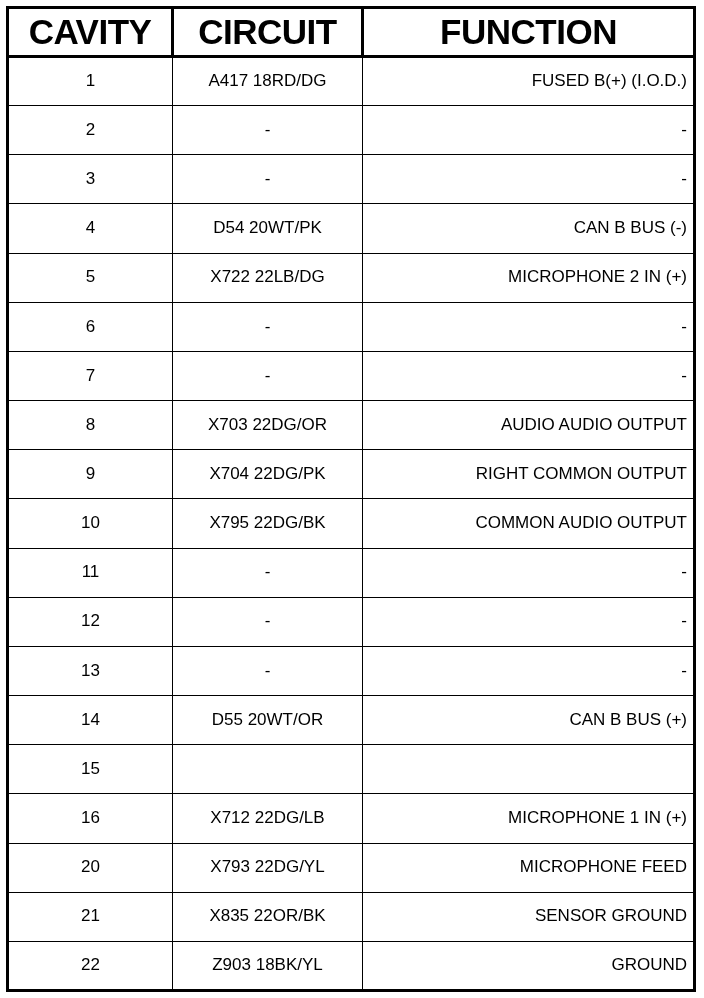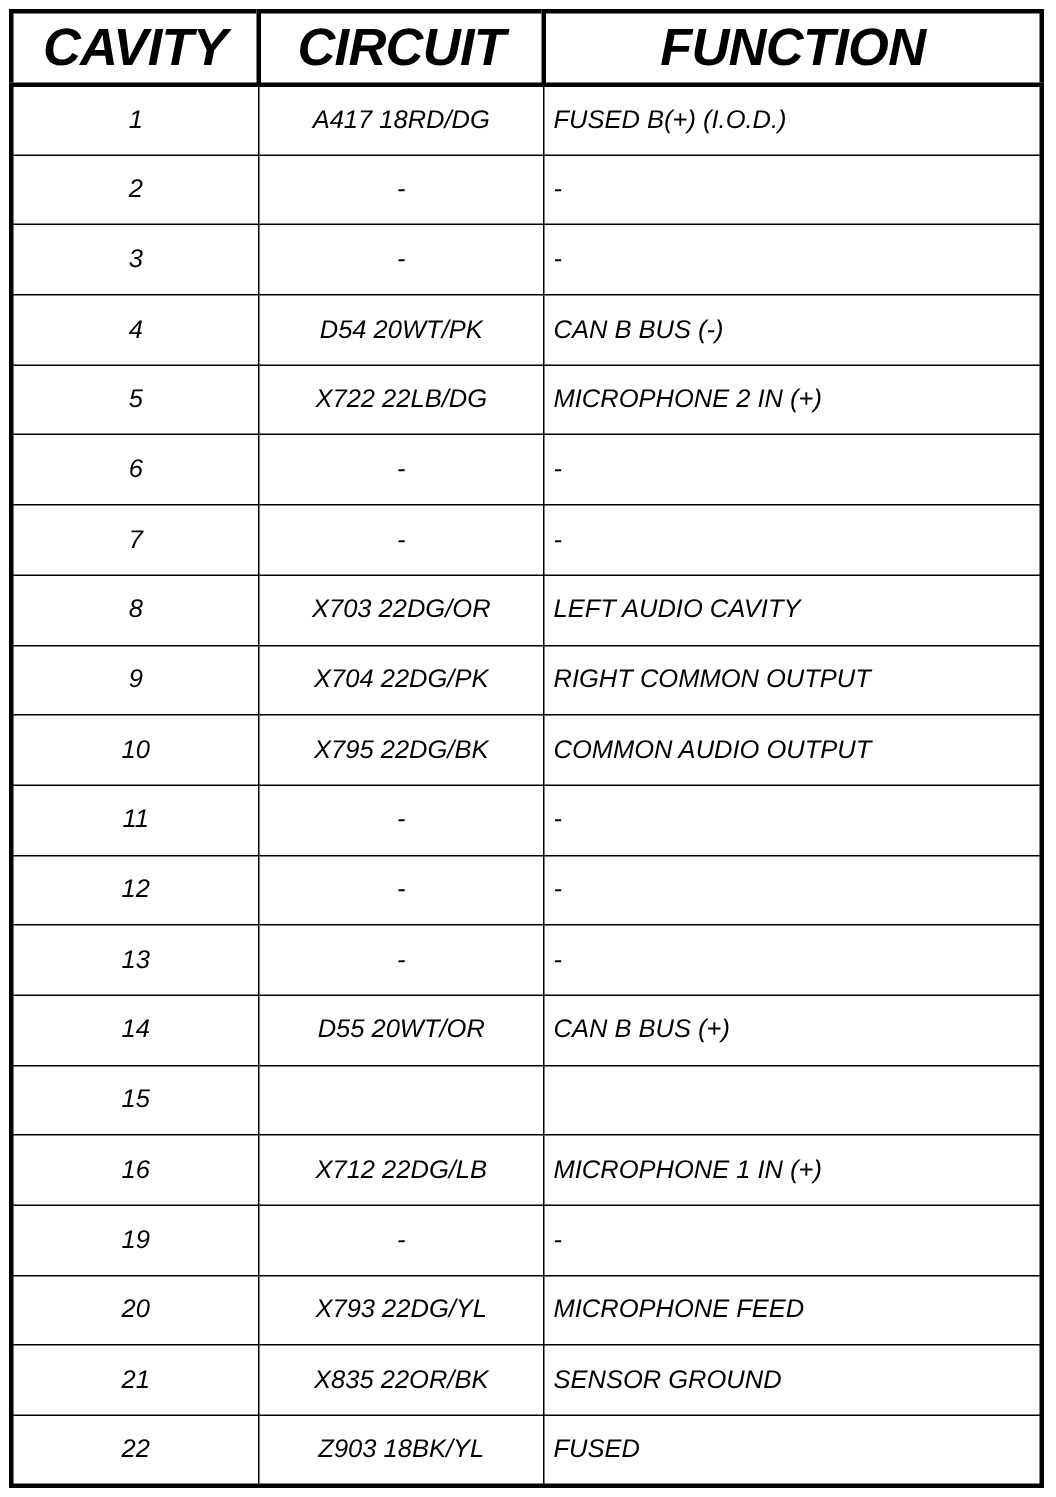--- a/index.html
+++ b/index.html
@@ -12,21 +12,20 @@
     height: 998px;
     font-family: "Liberation Sans", sans-serif;
     color: #000000;
     overflow: hidden;
   }
   .sheet {
     width: 704px;
     height: 998px;
     box-sizing: border-box;
     padding: 6px 8px 6px 6px;
-    font-style: italic;
   }
   table.pinout {
     border-collapse: collapse;
     width: 100%;
     height: 100%;
     table-layout: fixed;
     border: 3px solid #000;
   }
   table.pinout col.c-cavity { width: 165px; }
   table.pinout col.c-circuit { width: 190px; }
@@ -57,21 +56,21 @@
   }
   td.cavity {
     text-align: center;
     border-right: 3px solid #000;
   }
   td.circuit {
     text-align: center;
     border-right: 3px solid #000;
   }
   td.function {
-    text-align: left;
+    text-align: right;
     margin-left: 11px;
   }
   tbody tr { height: 41px; }
 </style>
 </head>
 <body>
 
 <div class="sheet">
   <table class="pinout">
     <colgroup>
@@ -118,21 +117,21 @@
           <td class="function">-</td>
         </tr>
         <tr>
           <td class="cavity">7</td>
           <td class="circuit">-</td>
           <td class="function">-</td>
         </tr>
         <tr>
           <td class="cavity">8</td>
           <td class="circuit">X703 22DG/OR</td>
-          <td class="function">LEFT AUDIO CAVITY</td>
+          <td class="function">AUDIO AUDIO OUTPUT</td>
         </tr>
         <tr>
           <td class="cavity">9</td>
           <td class="circuit">X704 22DG/PK</td>
           <td class="function">RIGHT COMMON OUTPUT</td>
         </tr>
         <tr>
           <td class="cavity">10</td>
           <td class="circuit">X795 22DG/BK</td>
           <td class="function">COMMON AUDIO OUTPUT</td>
@@ -161,34 +160,29 @@
           <td class="cavity">15</td>
           <td class="circuit"></td>
           <td class="function"></td>
         </tr>
         <tr>
           <td class="cavity">16</td>
           <td class="circuit">X712 22DG/LB</td>
           <td class="function">MICROPHONE 1 IN (+)</td>
         </tr>
         <tr>
-          <td class="cavity">19</td>
-          <td class="circuit">-</td>
-          <td class="function">-</td>
-        </tr>
-        <tr>
           <td class="cavity">20</td>
           <td class="circuit">X793 22DG/YL</td>
           <td class="function">MICROPHONE FEED</td>
         </tr>
         <tr>
           <td class="cavity">21</td>
           <td class="circuit">X835 22OR/BK</td>
           <td class="function">SENSOR GROUND</td>
         </tr>
         <tr>
           <td class="cavity">22</td>
           <td class="circuit">Z903 18BK/YL</td>
-          <td class="function">FUSED</td>
+          <td class="function">GROUND</td>
         </tr>
       </tbody>
   </table>
 </div>
 
 </body></html>

